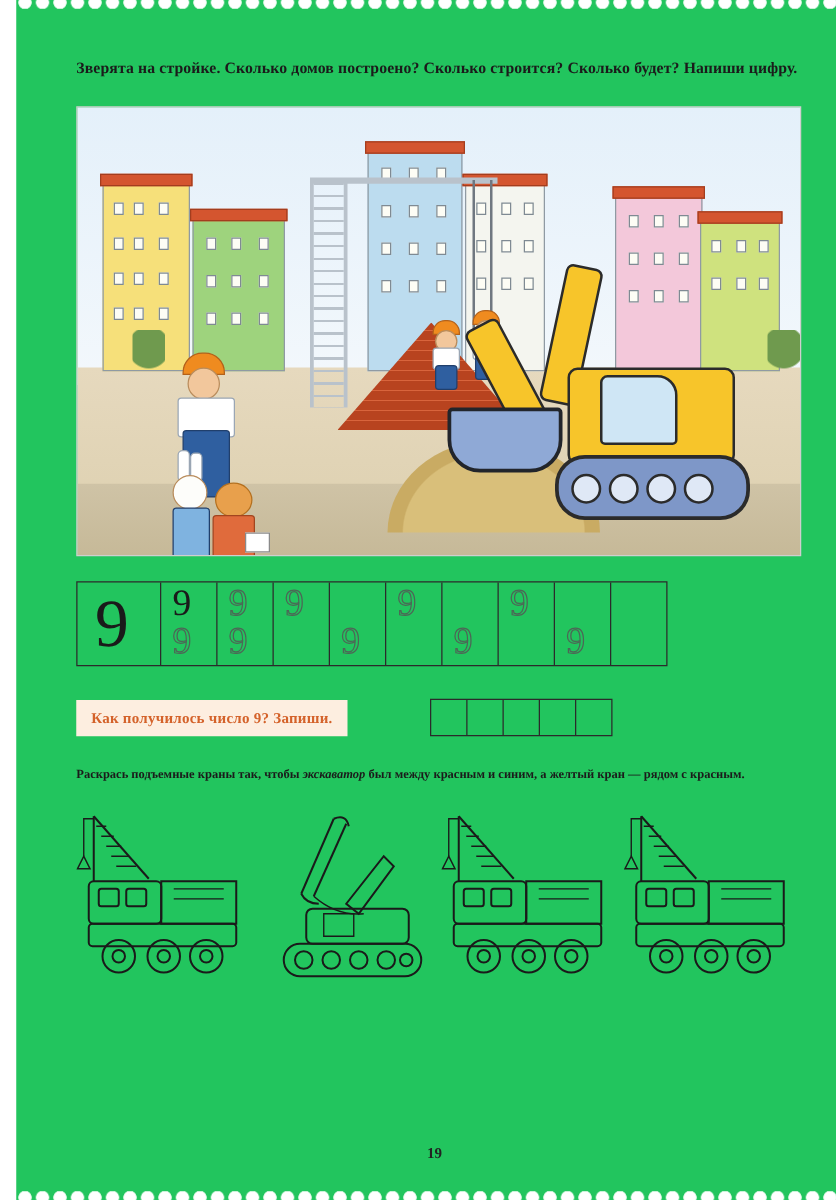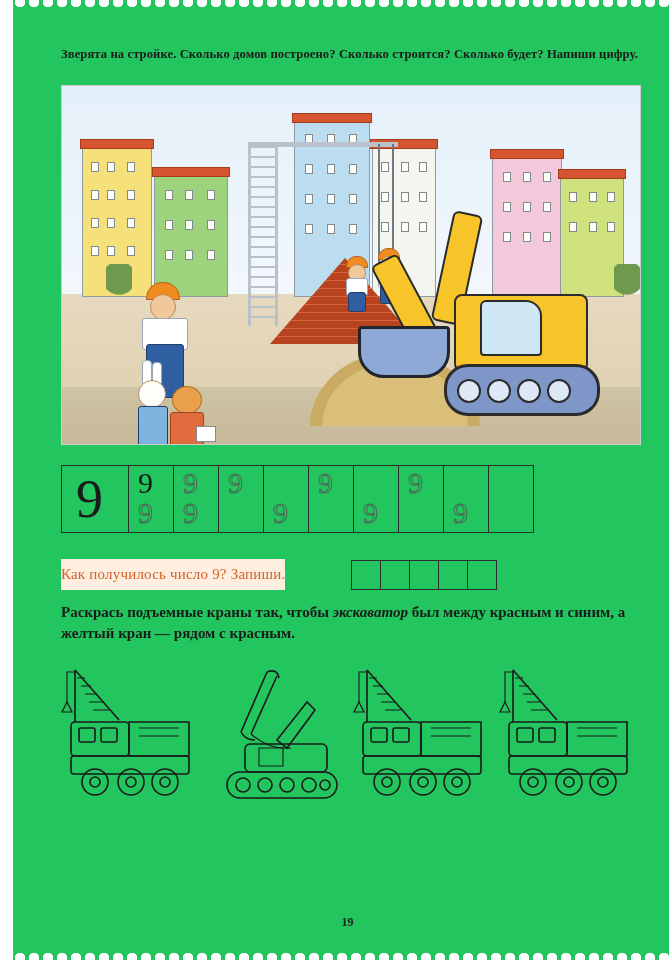--- a/index.html
+++ b/index.html
@@ -209,41 +209,41 @@
   }
 
   
   .row-q {
     margin-top: 26px;
     display: flex;
     align-items: center;
   }
   .q-band {
     background: #fdeee0;
-    padding: 7px 0;
-    font-size: 15px;
-    font-weight: normal;
+    padding: 7px 12px;
+    font-size: 12px;
+    font-weight: bold;
     color: #d4622a;
     letter-spacing: .2px;
     font-family: "Liberation Serif", serif;
   }
   .answer-boxes {
     margin-left: 66px;
     display: flex;
     border: 1.3px solid #2b2b2b;
   }
   .abox {
     width: 28px; height: 28px;
     border-right: 1.3px solid #2b2b2b;
   }
   .abox:last-child { border-right: none; }
 
   .task2 {
-    margin-top: 12px;
-    font-size: 15px;
+    margin-top: 24px;
+    font-size: 10px;
     line-height: 1.4;
     font-weight: bold;
     color: #1b1b1b;
   }
   .task2 em { font-style: italic; }
 
   
   .cranes {
     margin-top: 18px;
     display: flex;

